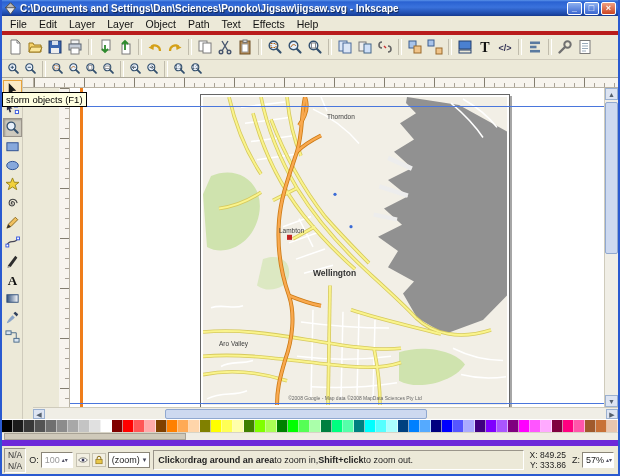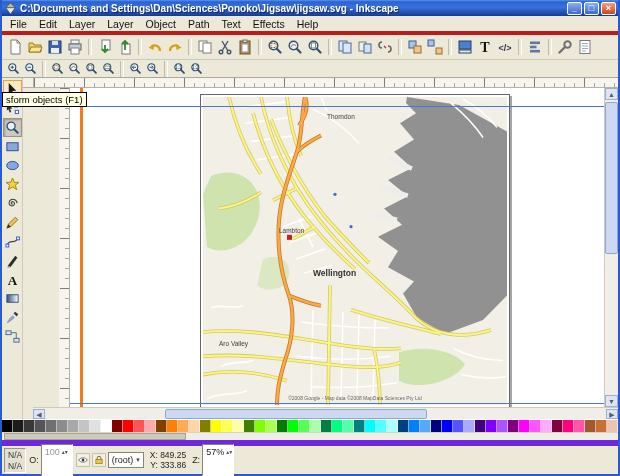--- a/index.html
+++ b/index.html
@@ -59,21 +59,21 @@
   
   .palette{height:12px;flex:0 0 12px;display:flex;background:#ece9d8;border-top:1px solid #fff;}
   .swatch{flex:1;border-right:1px solid rgba(255,255,255,.55);}
   .palettescroll{height:7px;flex:0 0 7px;background:#f0ede4;display:flex;align-items:center;border-top:1px solid #d8d4c6;}
   .palettescroll .thumb{width:180px;height:5px;margin-left:2px;background:#cfc9ba;border:1px solid #a8a295;}
   
   .statusbar{height:28px;flex:0 0 28px;background:#ece9d8;border-top:6px solid #6d28d9;display:flex;align-items:center;font-size:9px;color:#222;padding:0 2px;gap:3px;}
   .fs-box{display:flex;flex-direction:column;justify-content:center;gap:1px;padding:1px 3px;border:1px solid;border-color:#9a958a #fff #fff #9a958a;background:#e4e1d2;}
   .fs-box .fs-val{font-size:8.5px;color:#333;}
   .op-box{display:flex;align-items:center;gap:2px;}
-  .spin{display:inline-flex;align-items:center;background:#fff;border:1px solid;border-color:#8a8577 #fff #fff #8a8577;padding:0 1px 16px 3px;height:14px;min-width:26px;font-size:9px;text-align:center;}
+  .spin{display:inline-flex;align-items:center;background:#fff;border:1px solid;border-color:#8a8577 #fff #fff #8a8577;padding:0 1px 0 3px;height:14px;min-width:26px;font-size:9px;text-align:center;}
   .spin .updown{font-size:6px;color:#556;line-height:6px;display:inline-flex;flex-direction:column;margin-left:2px;}
   .dim{color:#999;}
   .layer-box{display:flex;align-items:center;gap:2px;}
   .mini-ic{display:inline-flex;width:12px;height:12px;align-items:center;justify-content:center;border:1px solid #c6c2b2;background:#f2efe2;}
   .layer-select{display:inline-flex;align-items:center;gap:3px;background:#fff;border:1px solid #8a8577;height:14px;padding:0 3px;font-size:9px;}
   .layer-select .arrow{font-size:7px;color:#445;}
   .msg{flex:1;padding:0 4px;border:1px solid;border-color:#9a958a #fff #fff #9a958a;height:18px;display:flex;align-items:center;background:#ece9d8;overflow:hidden;white-space:nowrap;}
   .xy-box{display:flex;flex-direction:column;align-items:flex-end;justify-content:center;font-size:8.5px;line-height:10px;color:#222;padding:0 3px;}
   .zoom-box{display:flex;align-items:center;gap:2px;padding-right:2px;}
   
@@ -737,24 +737,32 @@
             <circle cx="8" cy="8" r="2.2" fill="#335"></circle>
           </svg>
       </span>
       <span class="mini-ic">
         <svg width="10" height="10" viewBox="0 0 16 16">
             <rect x="3" y="7" width="10" height="7" fill="#e8c84a" stroke="#8a6a10"></rect>
             <path d="M5 7V5a3 3 0 016 0v2" fill="none" stroke="#8a6a10" stroke-width="1.6"></path>
           </svg>
       </span>
       <span class="layer-select">
-        <span>(root)</span>
+        <span>(zoom)</span>
         <span class="arrow">▾</span>
       </span>
     </div>
+    <div class="msg" id="statusmsg">
+        <span style="font-weight: bold;">Click</span>
+        <span> or </span>
+        <span style="font-weight: bold;">drag around an area</span>
+        <span> to zoom in, </span>
+        <span style="font-weight: bold;">Shift+click</span>
+        <span> to zoom out.</span>
+      </div>
     <div class="xy-box">
       <div><span>X:</span> <span>849.25</span></div>
       <div><span>Y:</span> <span>333.86</span></div>
     </div>
     <div class="zoom-box">
       <span>Z:</span>
       <span class="spin">
         <span>57%</span>
         <span class="updown">▴▾</span>
       </span>

